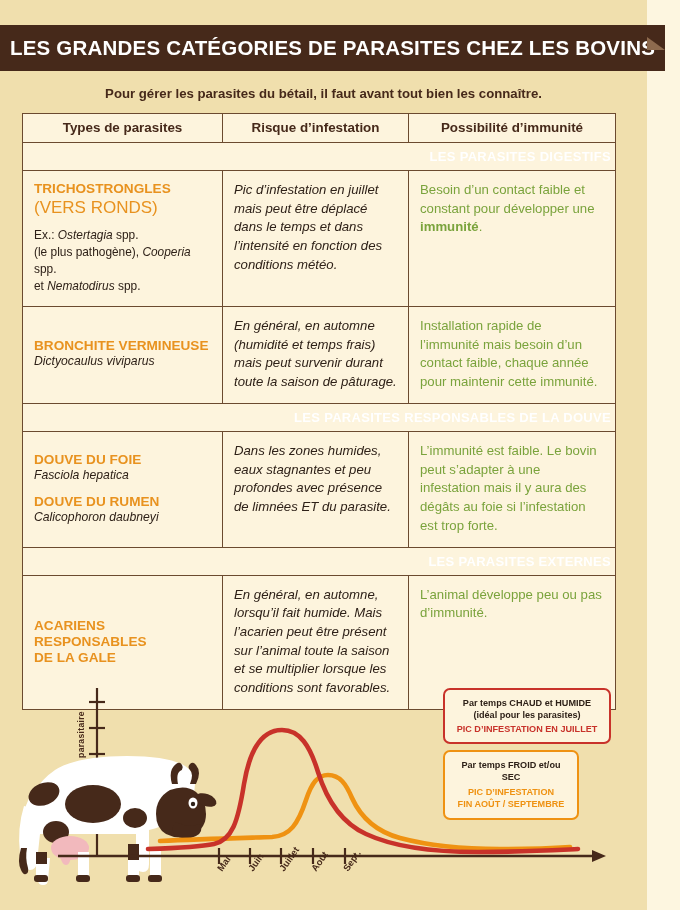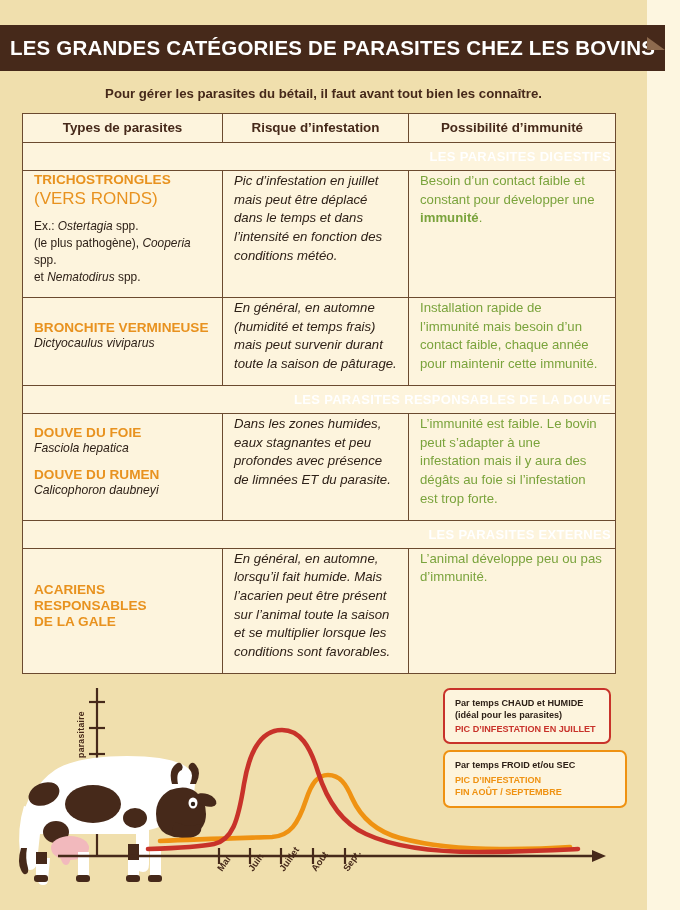--- a/index.html
+++ b/index.html
@@ -77,21 +77,21 @@
     table-layout: fixed;
   }
   #parasite-table col.c1 { width: 200px; }
   #parasite-table col.c2 { width: 186px; }
   #parasite-table col.c3 { width: 207px; }
 
   #parasite-table td, #parasite-table th {
     border: 1px solid #6b4a2f;
     background: #fdf4dd;
     vertical-align: top;
-    padding: 1px 11px 11px 11px;
+    padding: 10px 11px 11px 11px;
   }
 
   .col-head {
     text-align: center;
     font-size: 13.4px;
     font-weight: bold;
     color: #46291a;
     padding: 6px 4px 7px 4px !important;
     vertical-align: middle !important;
   }
@@ -155,30 +155,31 @@
     position: absolute;
     left: 0; top: 672px;
     width: 647px; height: 238px;
   }
   #chart svg { display: block; }
 
   .callout {
     position: absolute;
     background: #fdf4dd;
     border-radius: 7px;
+    text-align: center;
     padding: 7px 10px;
   }
   #callout-hot {
     left: 443px; top: 16px;
     width: 168px;
     border: 2px solid #c8322a;
   }
   #callout-cold {
     left: 443px; top: 78px;
-    width: 184px;
+    width: 136px;
     border: 2px solid #ef9212;
   }
   .co-line1 {
     font-size: 9.1px;
     font-weight: bold;
     color: #2e2118;
     line-height: 1.33;
   }
   .co-line2 {
     font-size: 9.1px;

